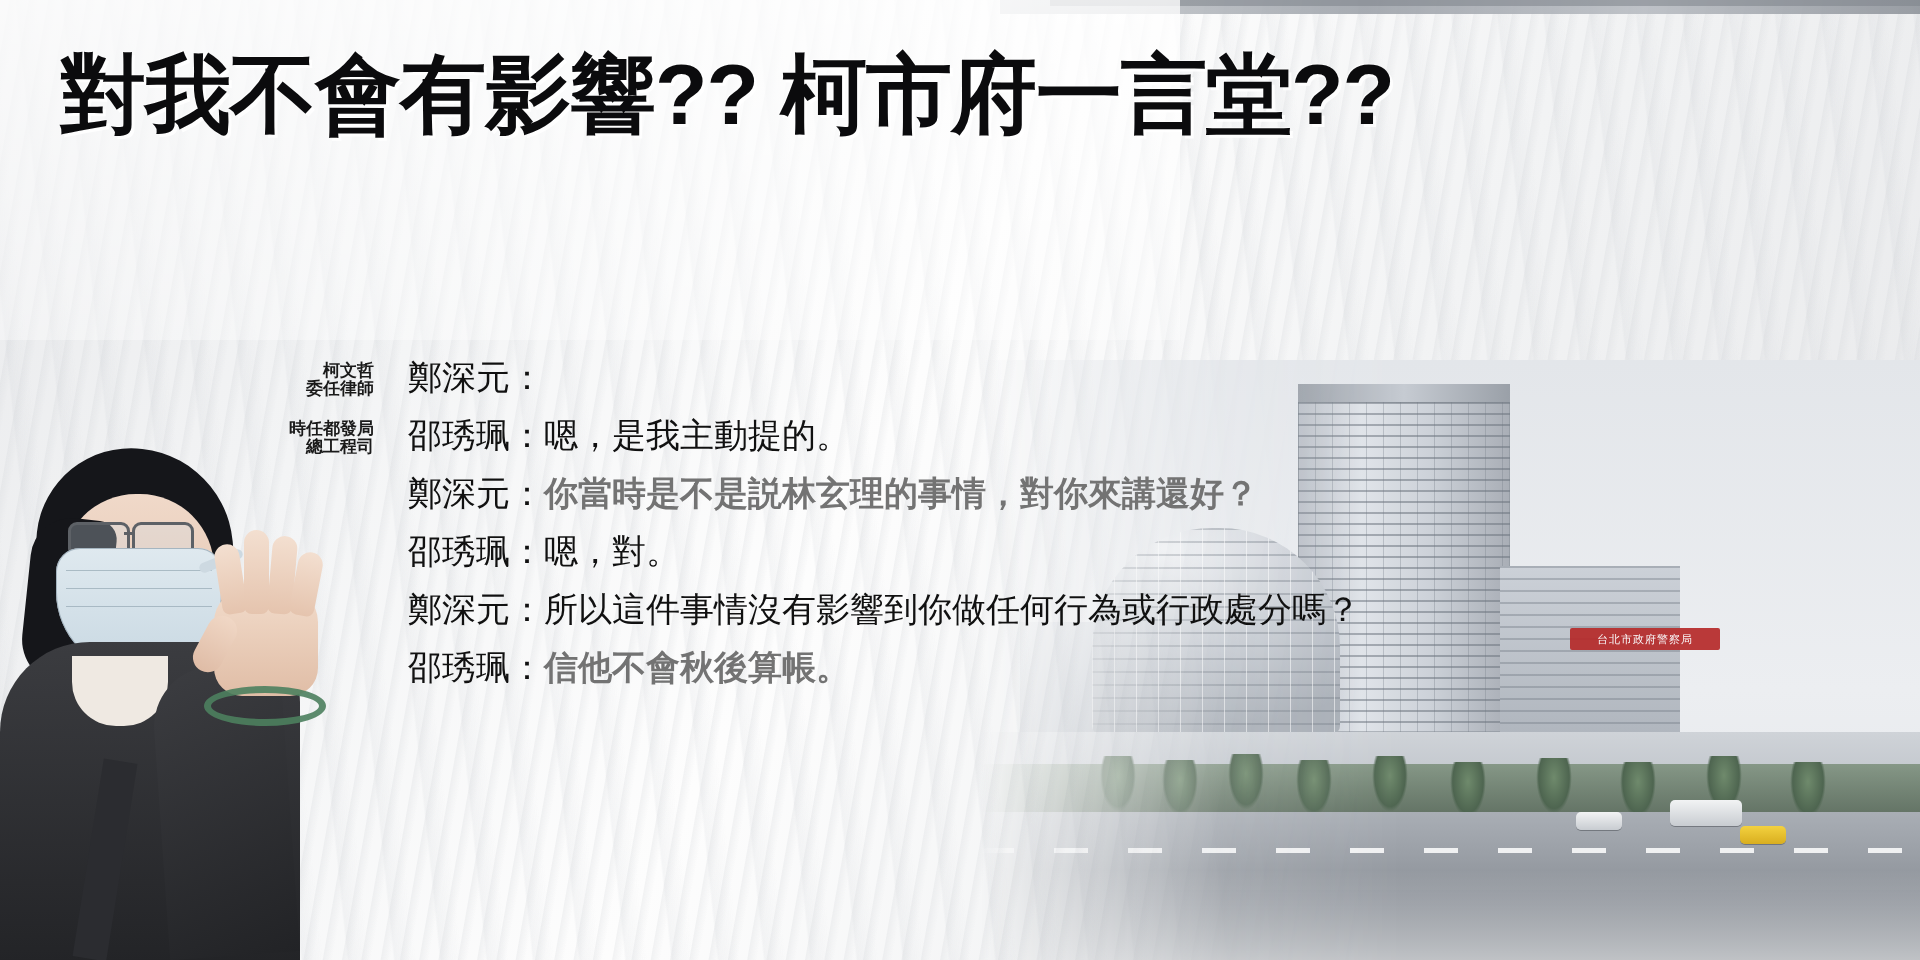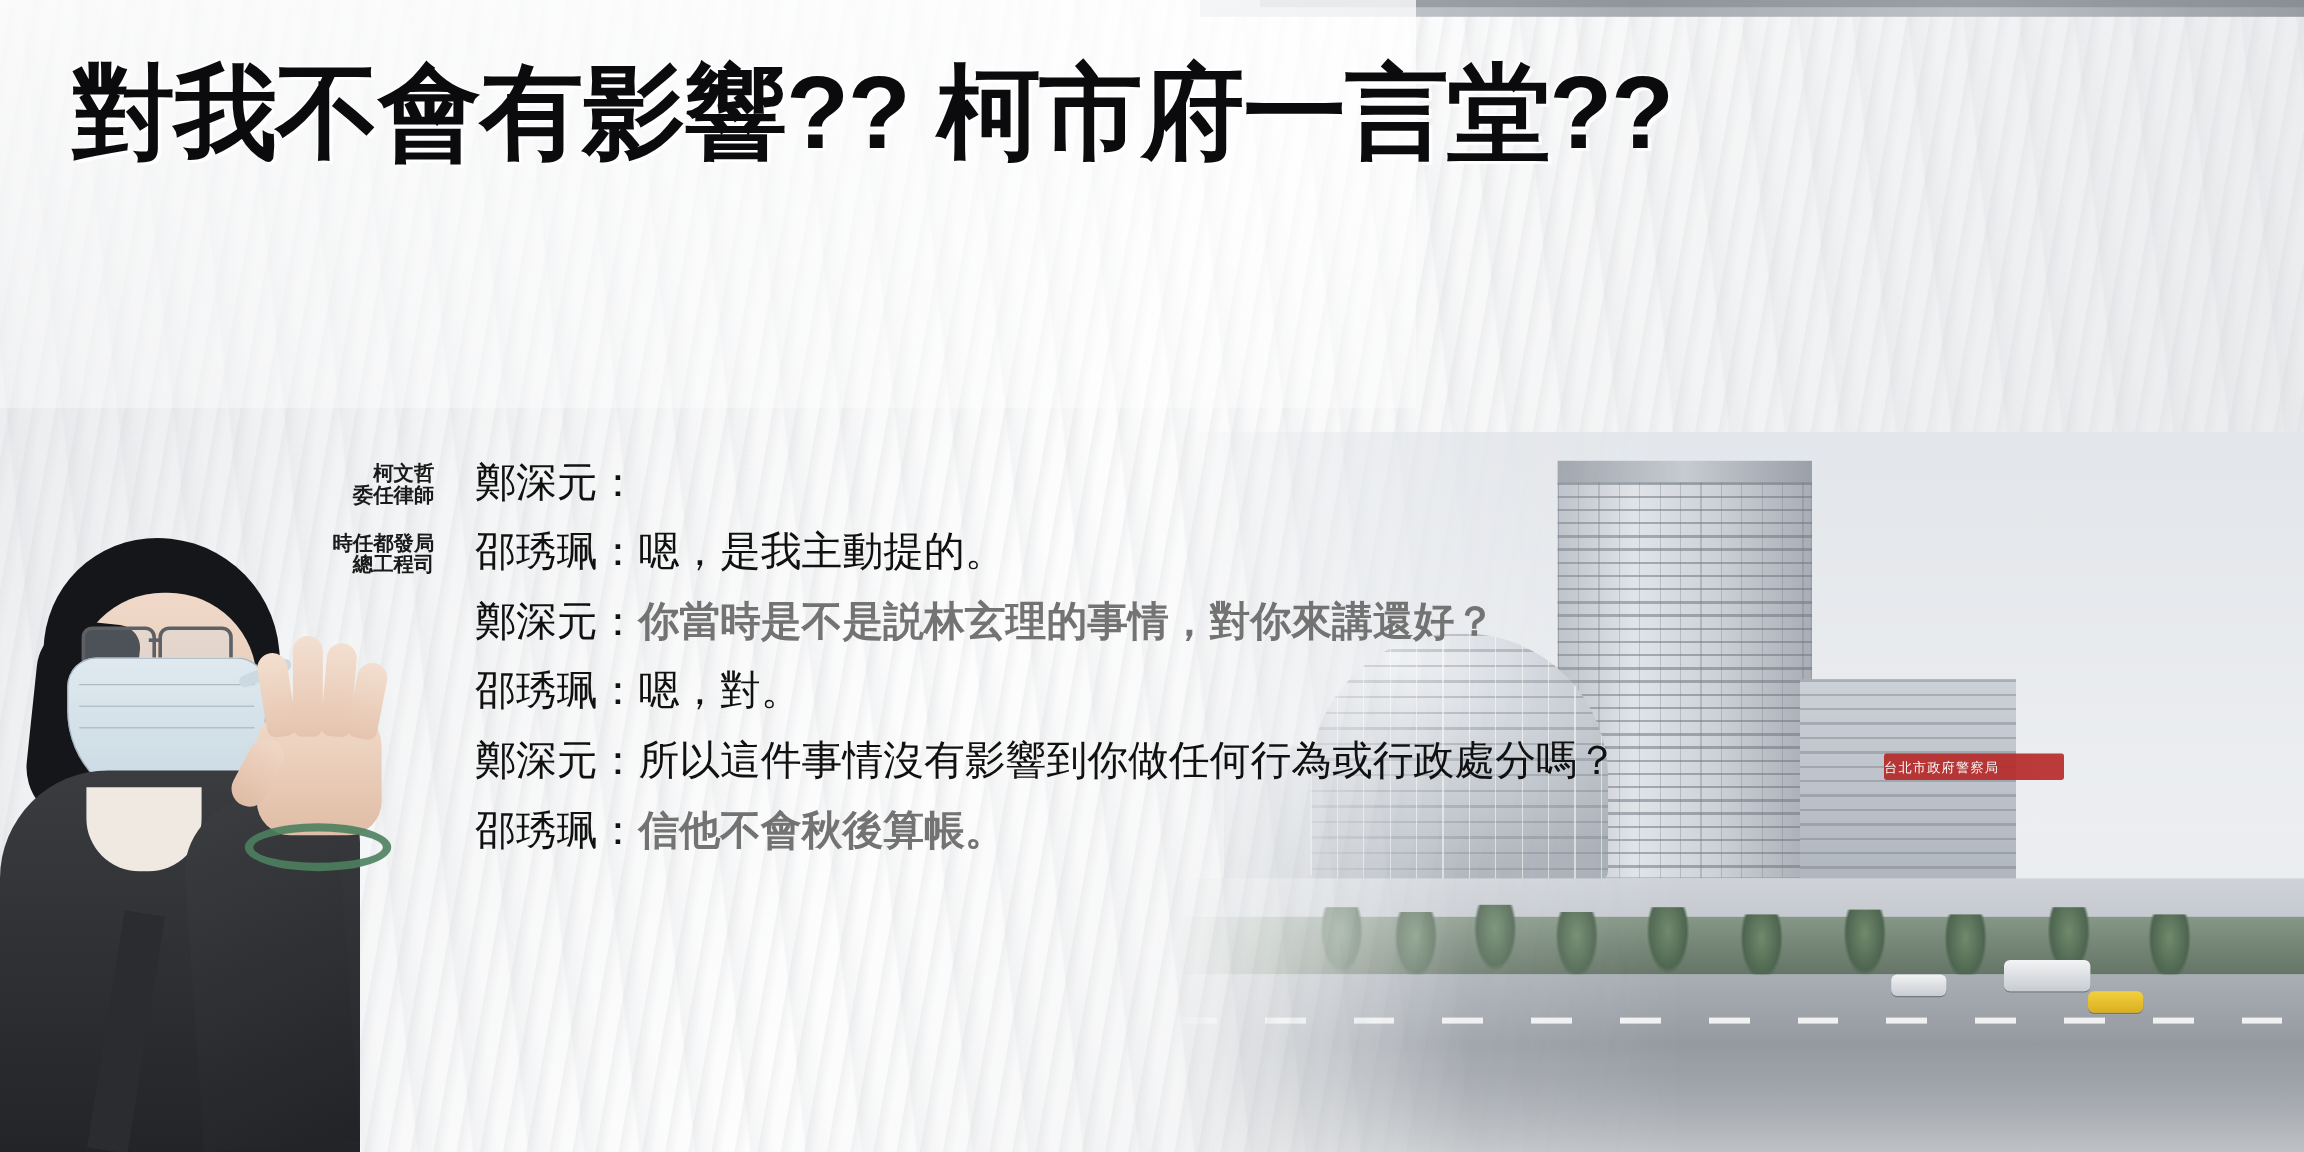--- a/index.html
+++ b/index.html
@@ -111,21 +111,21 @@
   }
   .car{
     position:absolute;width:46px;height:18px;border-radius:5px;
     background:linear-gradient(180deg,#f2f3f4,#c8ccd1);
     box-shadow:0 1px 0 rgba(70,74,80,.5);
   }
   .car.taxi{background:linear-gradient(180deg,#f3d13f,#d9ae1f);}
   .sign{
     position:absolute;left:590px;top:268px;width:150px;height:22px;
     background:#b62a2a;border-radius:2px;opacity:.92;
-    display:flex;align-items:center;
+    display:flex;align-items:center;justify-content:center;
   }
   .sign span{color:#fff;font-size:11px;letter-spacing:1px;}
   .photo-fade-bottom{
     position:absolute;left:0;right:0;bottom:0;height:90px;
     background:linear-gradient(180deg,rgba(255,255,255,0),rgba(255,255,255,.55));
   }
 
   
   .person{position:absolute;left:0;top:430px;width:420px;height:530px;}
   .p-hair{
@@ -215,21 +215,21 @@
     position:absolute;left:60px;top:48px;width:1800px;
     font-weight:bold;color:#0b0b0d;
     letter-spacing:-1px;
     text-shadow:3px 3px 0 rgba(255,255,255,.85),-1px -1px 0 rgba(255,255,255,.6);
   }
   .hl-line1{font-size:86px;line-height:1.08;white-space:nowrap;}
   .hl-line2{font-size:86px;line-height:1.08;white-space:nowrap;margin-top:4px;}
 
   
   .dialogue{
-    position:absolute;left:250px;top:356px;width:1640px;margin-top:24px;
+    position:absolute;left:262px;top:356px;width:1640px;
   }
   .qa-row{
     display:flex;align-items:flex-end;margin-bottom:12px;height:46px;
   }
   .role-tag{
     width:112px;text-align:right;padding-right:8px;
     font-size:17px;line-height:1.05;color:#1a1a1a;font-weight:600;
     padding-bottom:4px;
   }
   .role-tag .rt-l{display:block;white-space:nowrap;}

